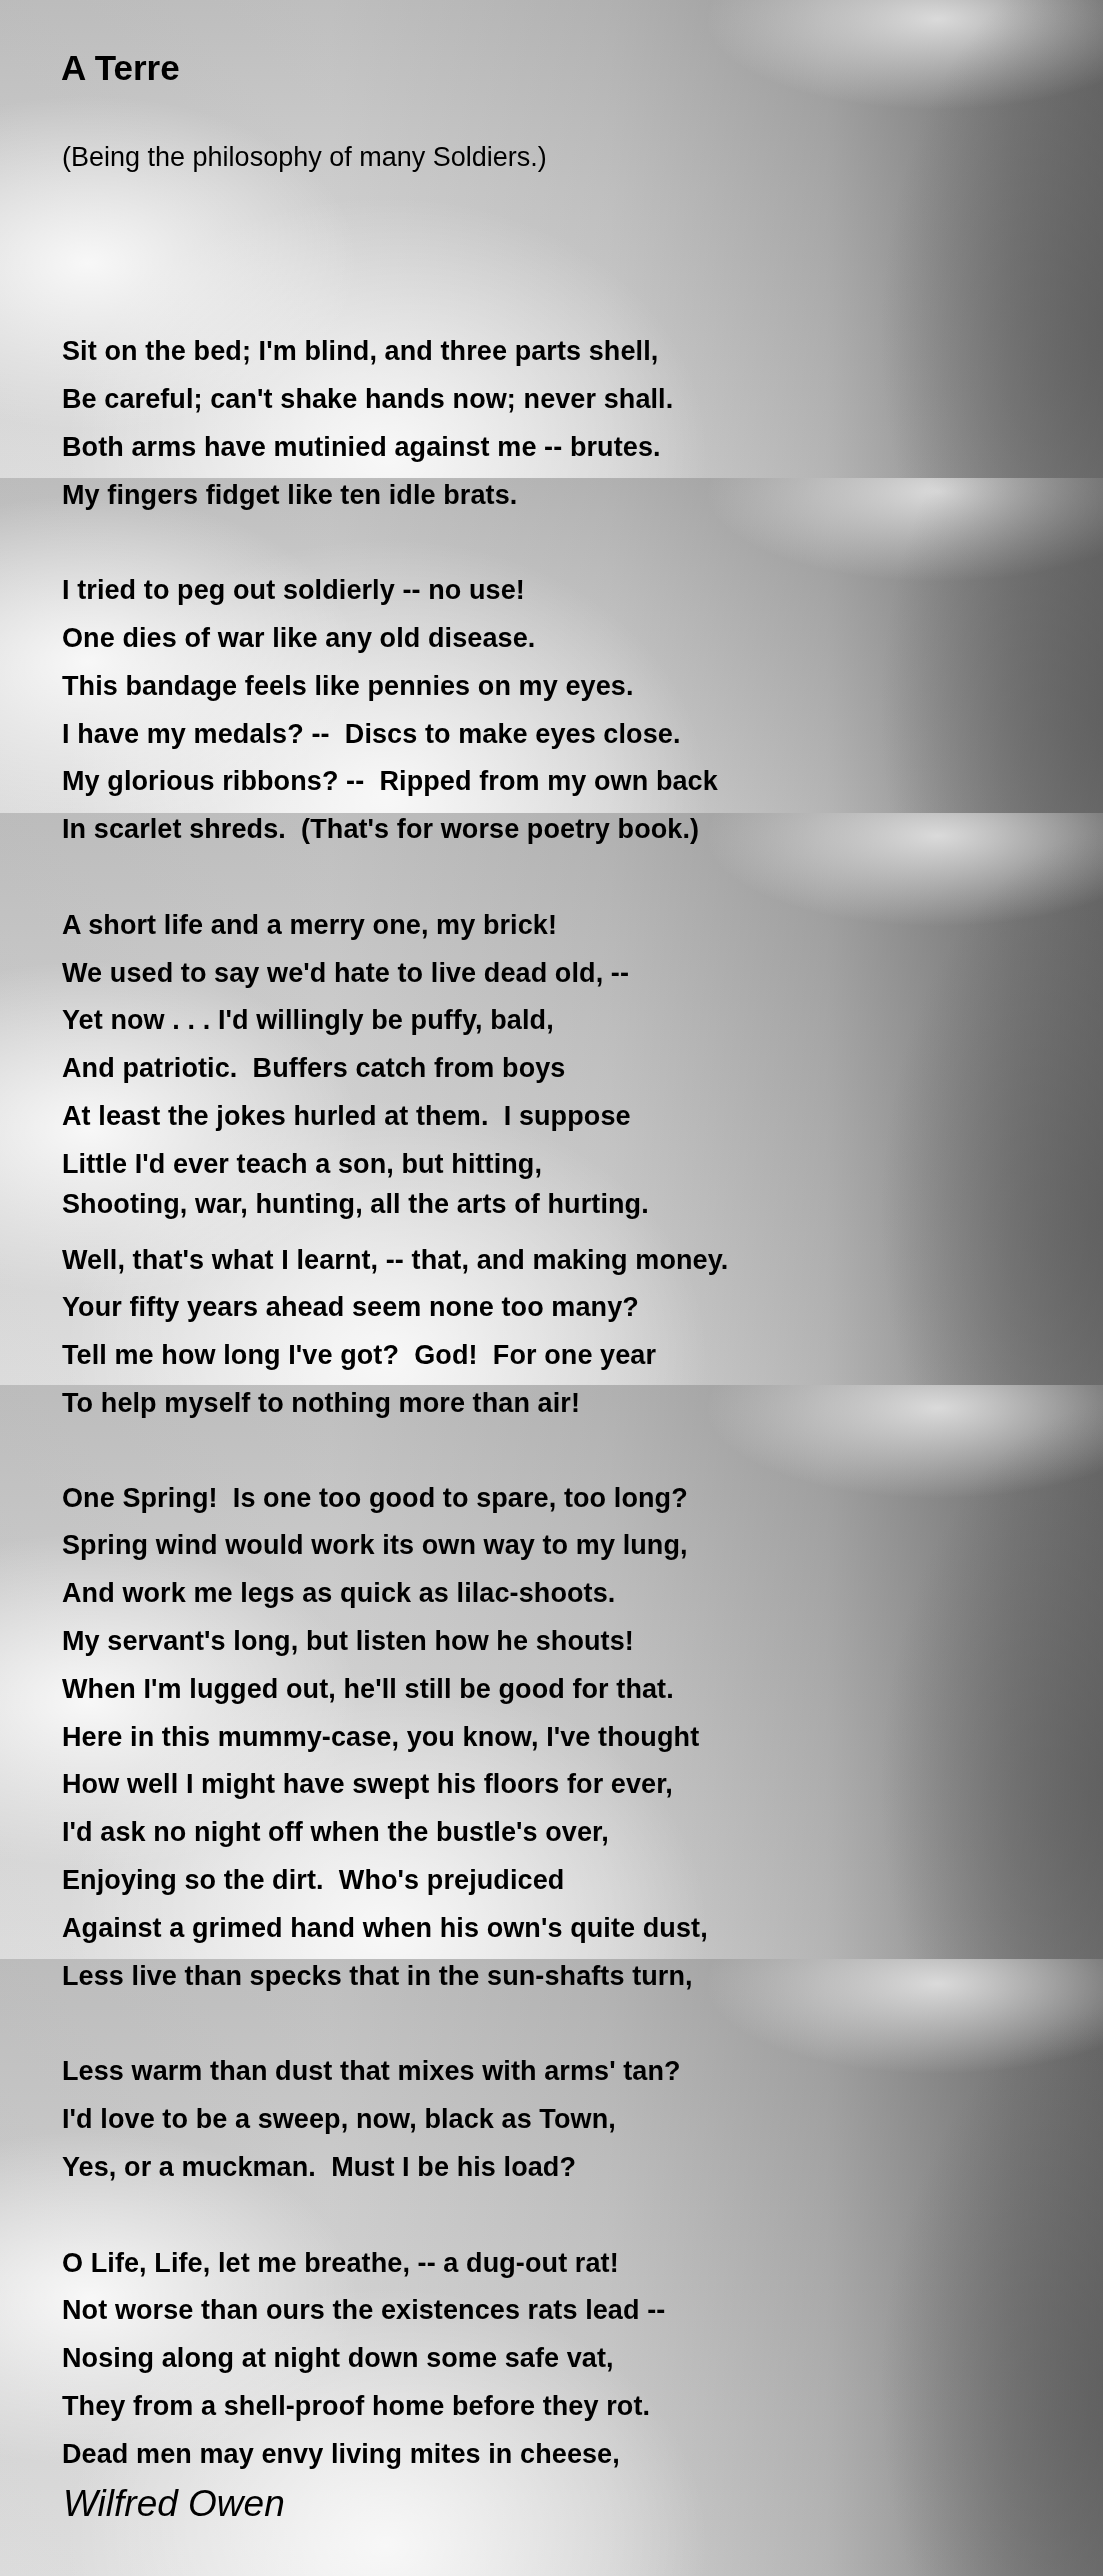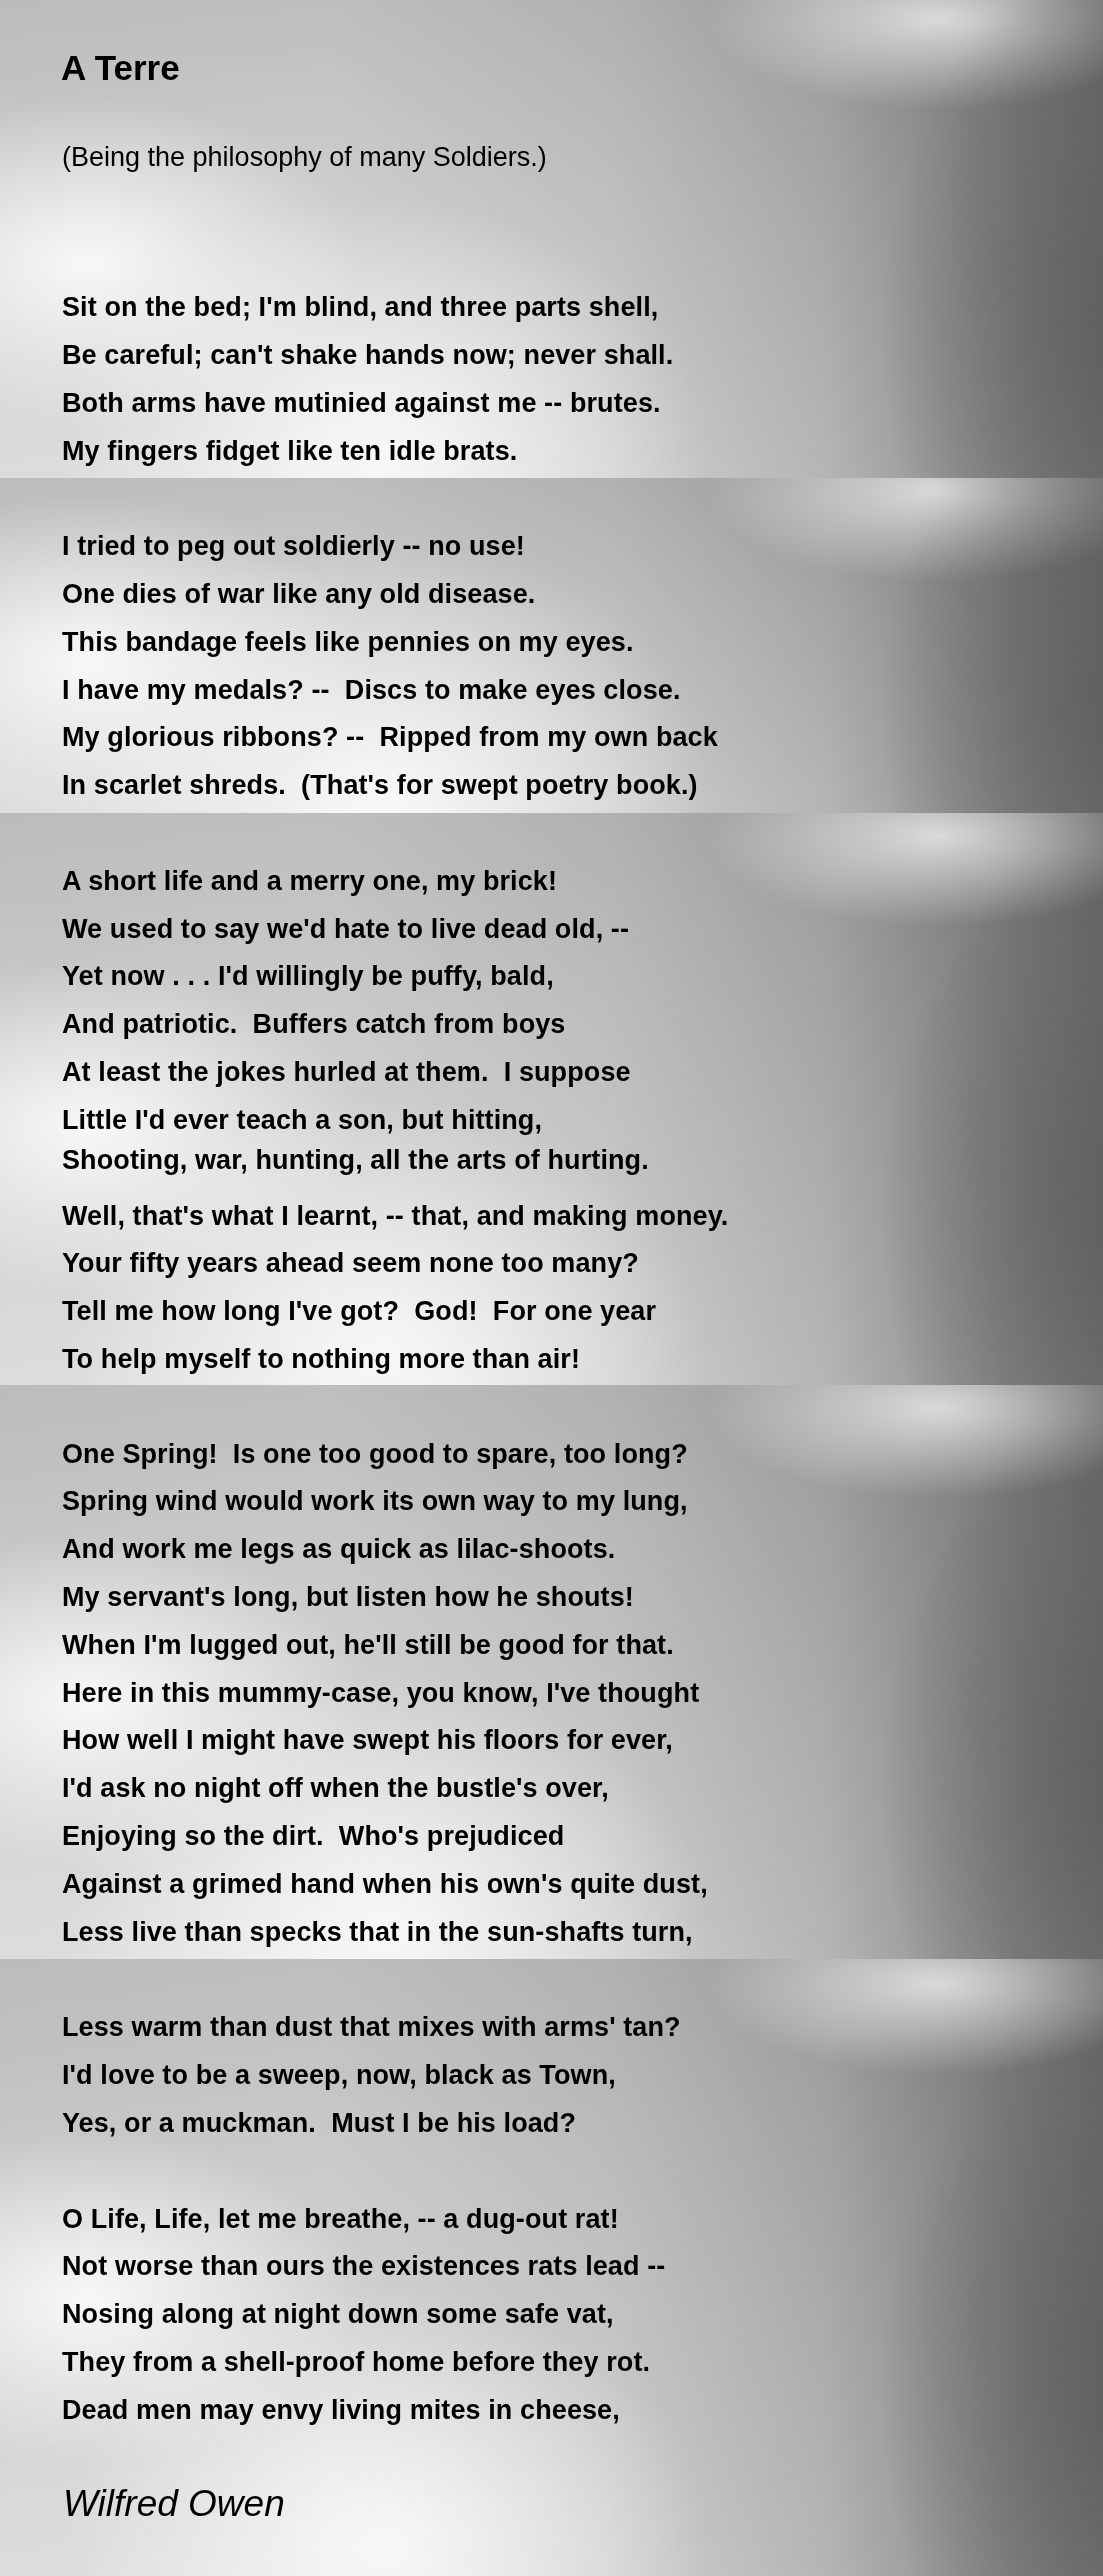--- a/index.html
+++ b/index.html
@@ -33,20 +33,21 @@
   .seg-5 { top: 1959px; height: 617px; }
 
   .line {
     position: absolute;
     left: 62px;
     white-space: pre;
     font-weight: bold;
     font-size: 27px;
     line-height: 1;
     letter-spacing: 0.1px;
+    margin-top: 44px;
   }
   .title {
     position: absolute;
     left: 61px;
     top: 50px;
     font-weight: bold;
     font-size: 35px;
     line-height: 1;
     white-space: pre;
   }
@@ -89,21 +90,21 @@
   <div class="line" style="top:390px">Both arms have mutinied against me -- brutes.</div>
   <div class="line" style="top:438px">My fingers fidget like ten idle brats.</div>
 </div>
 
 <div class="stanza">
   <div class="line" style="top:533px">I tried to peg out soldierly -- no use!</div>
   <div class="line" style="top:581px">One dies of war like any old disease.</div>
   <div class="line" style="top:629px">This bandage feels like pennies on my eyes.</div>
   <div class="line" style="top:677px">I have my medals? --  Discs to make eyes close.</div>
   <div class="line" style="top:724px">My glorious ribbons? --  Ripped from my own back</div>
-  <div class="line" style="top:772px">In scarlet shreds.  (That's for swept poetry book.)</div>
+  <div class="line" style="top:772px">In scarlet shreds.  (That's for worse poetry book.)</div>
 </div>
 
 <div class="stanza">
   <div class="line" style="top:868px">A short life and a merry one, my brick!</div>
   <div class="line" style="top:916px">We used to say we'd hate to live dead old, --</div>
   <div class="line" style="top:963px">Yet now . . . I'd willingly be puffy, bald,</div>
   <div class="line" style="top:1011px">And patriotic.  Buffers catch from boys</div>
   <div class="line" style="top:1059px">At least the jokes hurled at them.  I suppose</div>
   <div class="line" style="top:1107px">Little I'd ever teach a son, but hitting,</div>
   <div class="line" style="top:1147px">Shooting, war, hunting, all the arts of hurting.</div>

